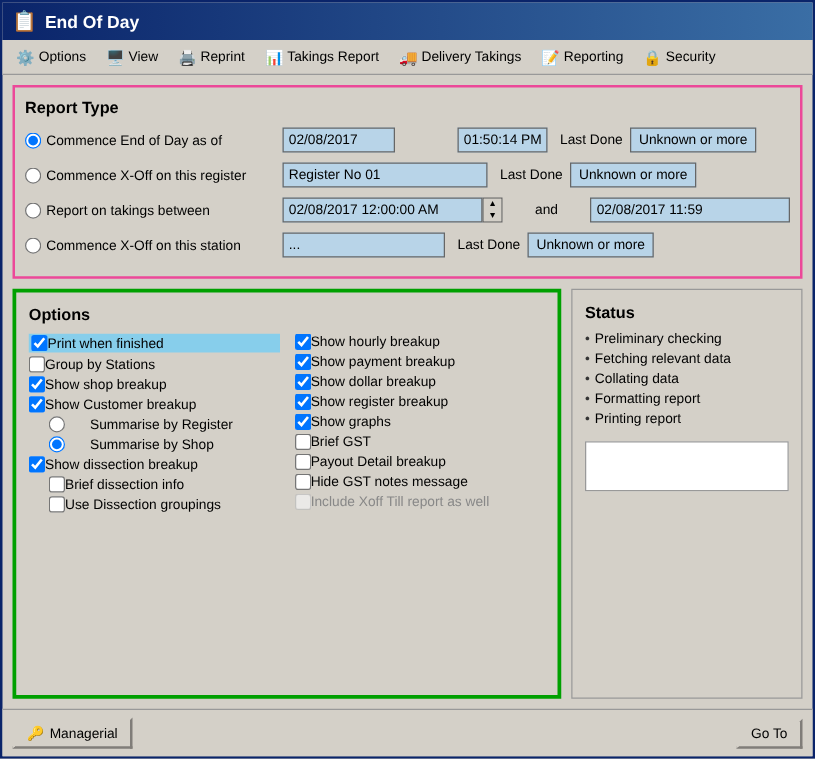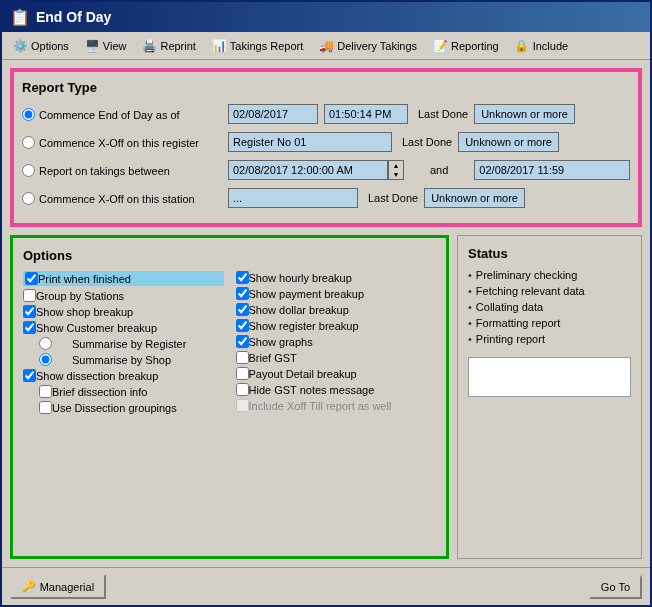--- a/index.html
+++ b/index.html
@@ -66,21 +66,21 @@
       flex: 1;
       padding: 8px;
       display: flex;
       flex-direction: column;
       gap: 8px;
       overflow: hidden;
     }
 
     .report-type-box {
       background: #d4d0c8;
-      border: 4px solid #ec4899;
+      border: 2px solid #ec4899;
       padding: 8px;
     }
 
     .report-type-title {
       font-size: 13px;
       font-weight: bold;
       margin-bottom: 8px;
     }
 
     .report-row {
@@ -101,21 +101,21 @@
 
     .input-field {
       background: #b8d4e8;
       border: 1px solid #666;
       padding: 2px 4px;
       font-size: 11px;
       height: 20px;
     }
 
     .input-field.date { width: 90px; }
-    .input-field.time { width: 84px; }
+    .input-field.time { width: 72px; margin-left: 44px; }
     .input-field.register { width: 164px; }
     .input-field.datetime-range { width: 160px; }
     .input-field.station { width: 130px; }
 
     .last-done-label {
       font-size: 11px;
       margin-left: 4px;
     }
 
     .last-done-value {
@@ -320,21 +320,21 @@
     <div class="menu-item">
       <span class="menu-item-icon">🚚</span>
       <span>Delivery Takings</span>
     </div>
     <div class="menu-item">
       <span class="menu-item-icon">📝</span>
       <span>Reporting</span>
     </div>
     <div class="menu-item">
       <span class="menu-item-icon">🔒</span>
-      <span>Include</span>
+      <span>Security</span>
     </div>
   </div>
 
   <div class="content">
 
     <div class="report-type-box">
       <div class="report-type-title">Report Type</div>
 
       <div class="report-row">
         <label class="radio-label">

